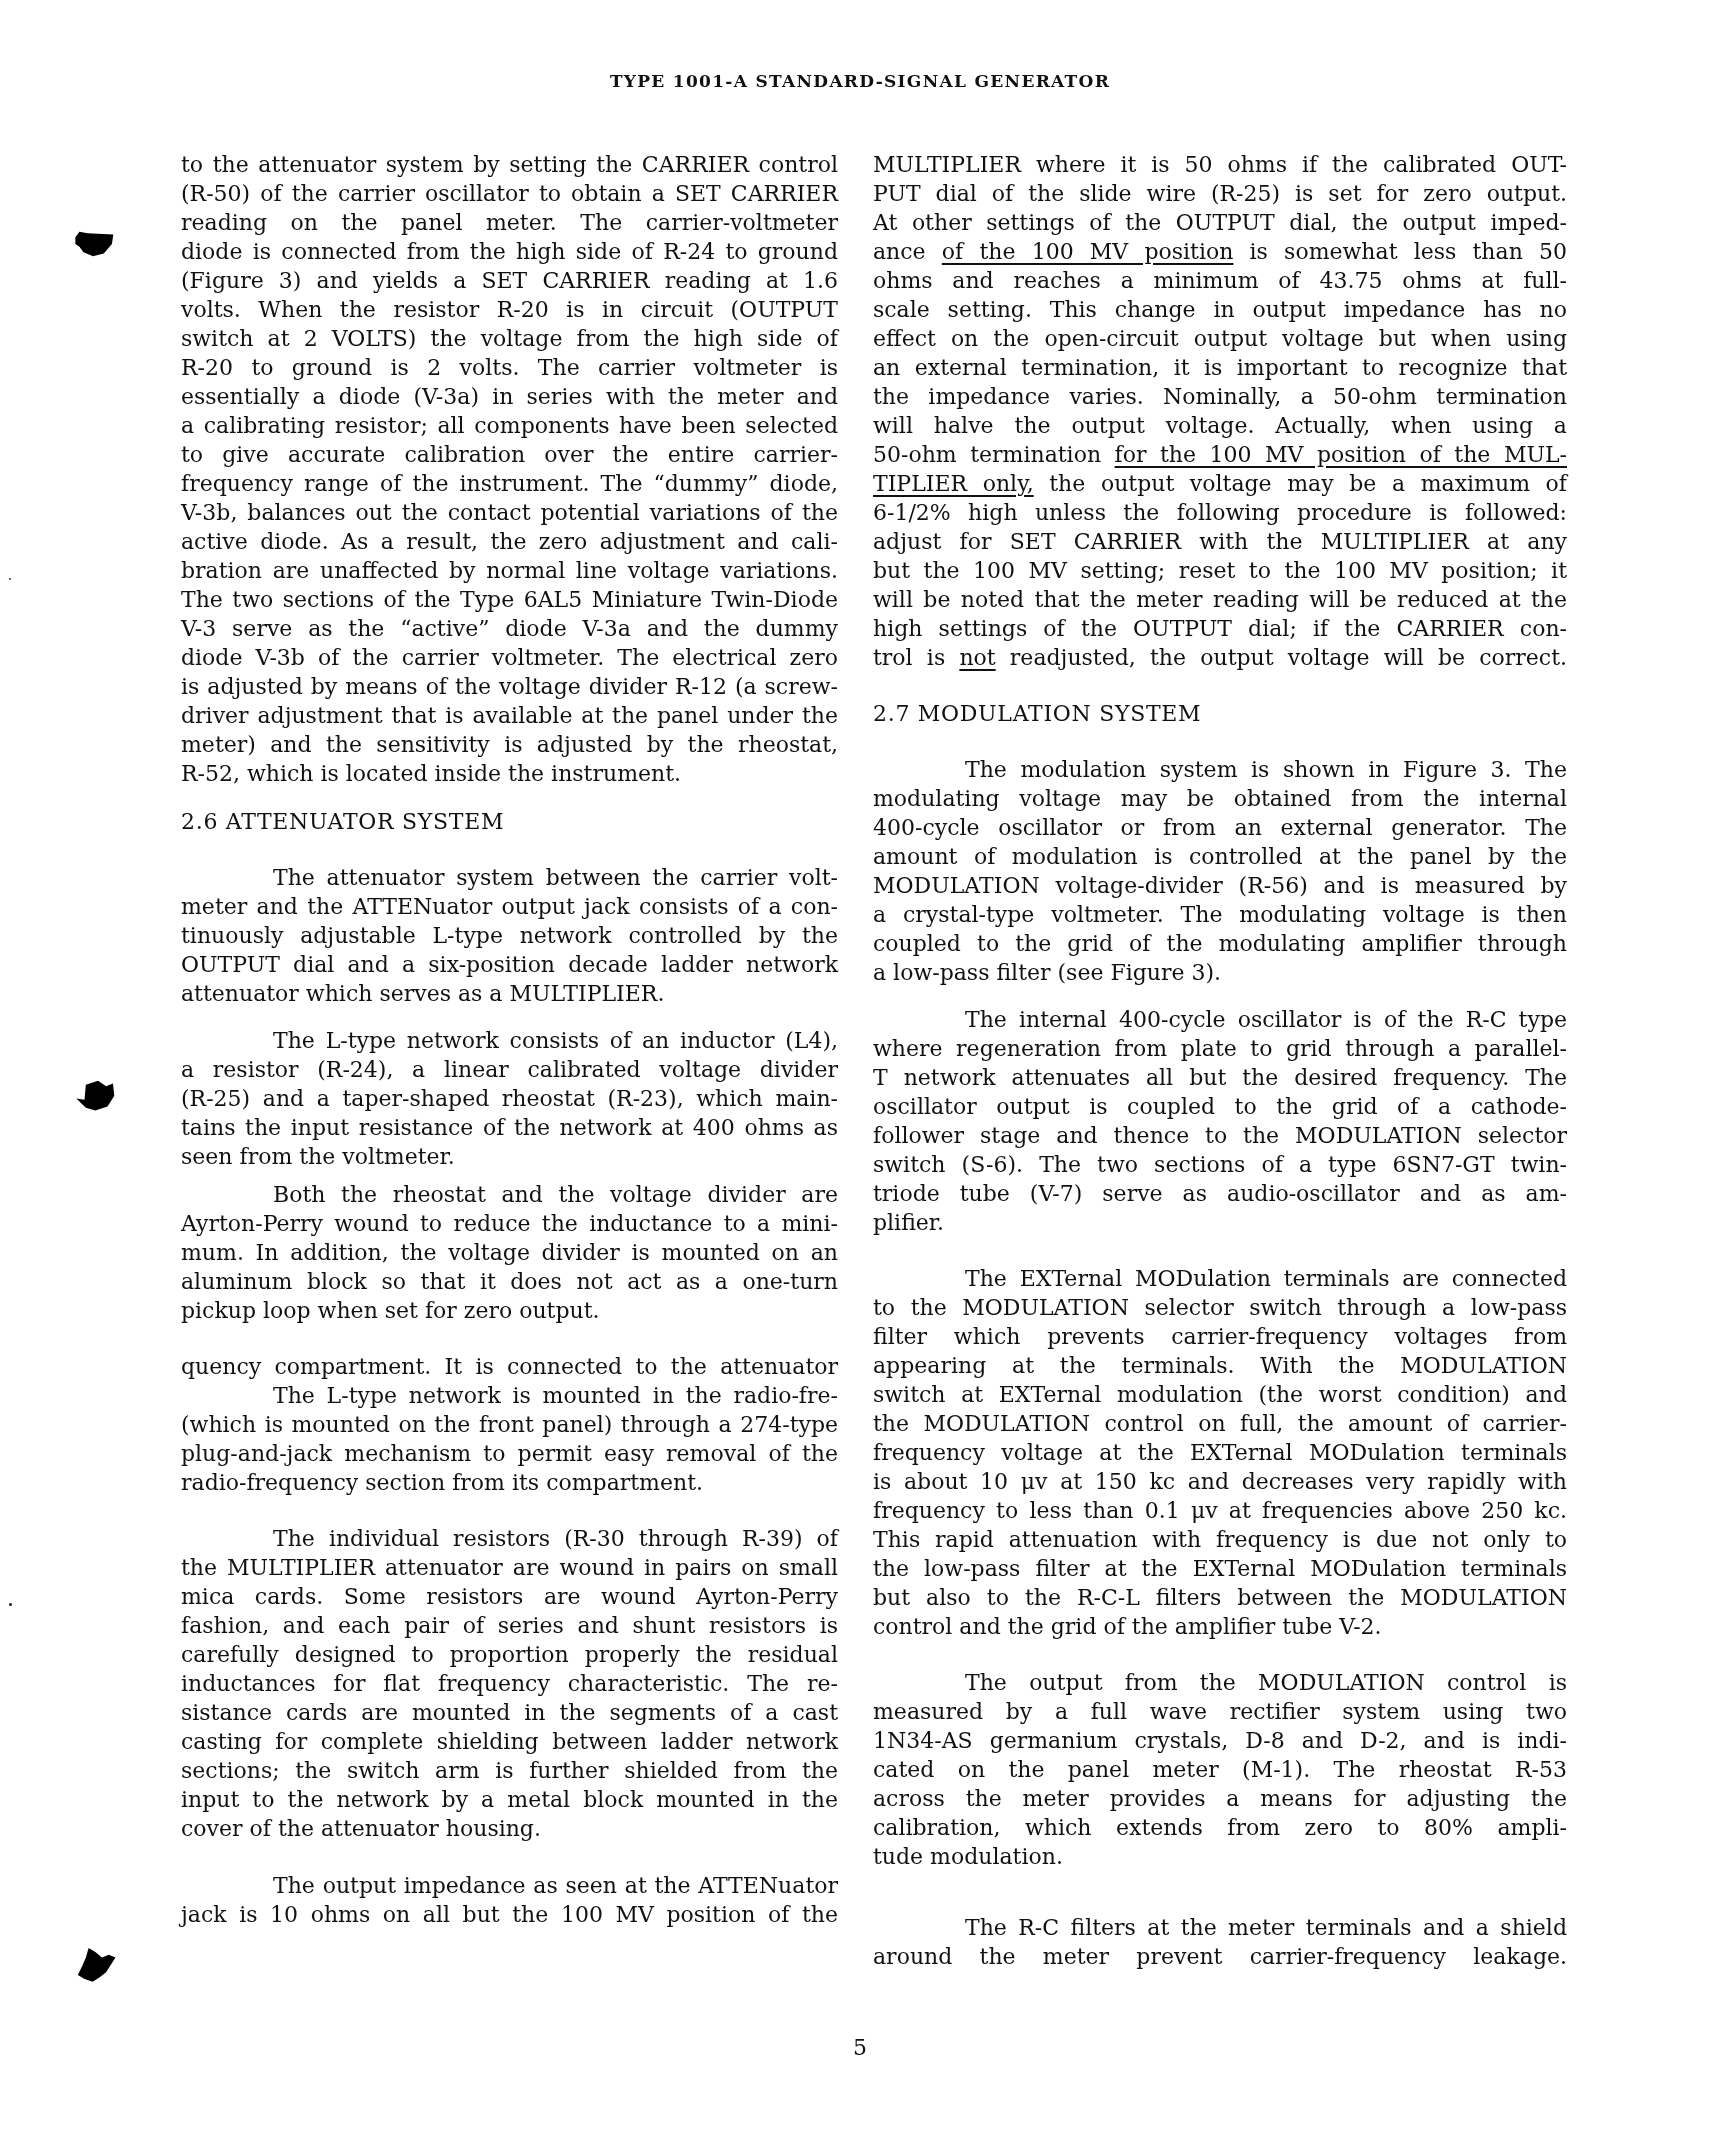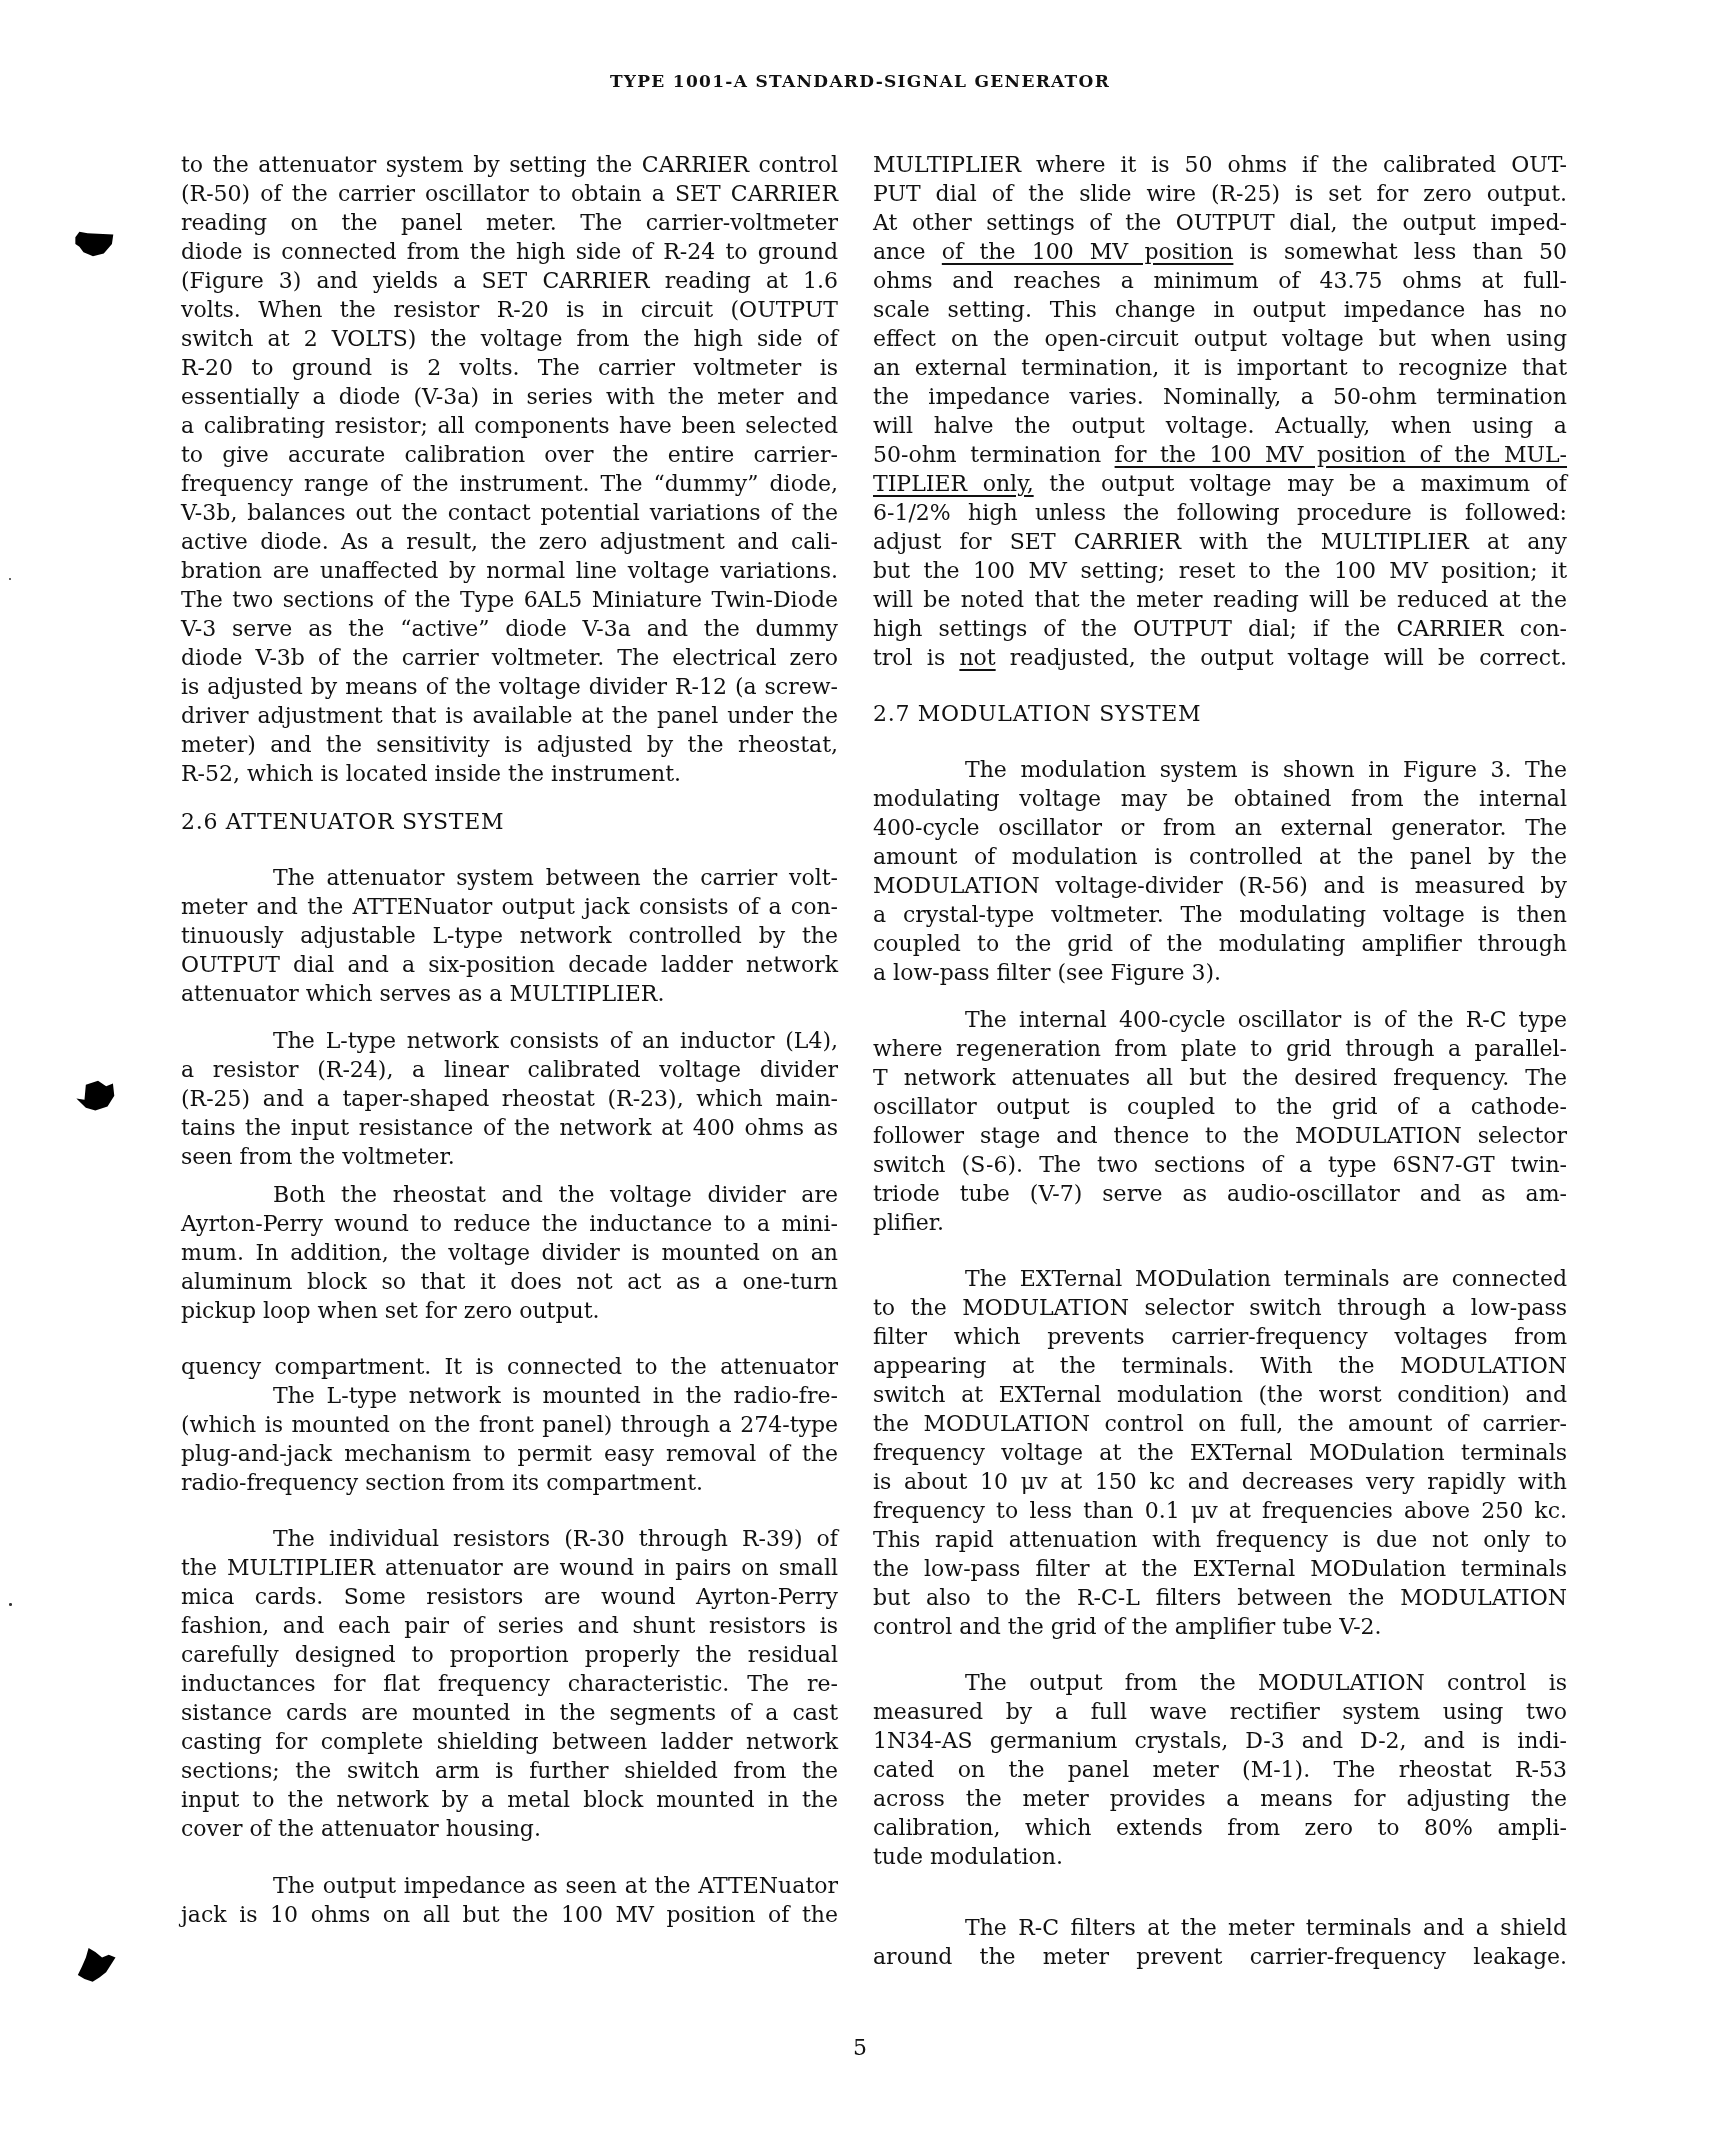--- a/index.html
+++ b/index.html
@@ -195,21 +195,21 @@
     <span class="line">This rapid attenuation with frequency is due not only to</span>
     <span class="line">the low-pass filter at the EXTernal MODulation terminals</span>
     <span class="line">but also to the R-C-L filters between the MODULATION</span>
     <span class="line last">control and the grid of the amplifier tube V-2.</span>
   </div>
   <span class="gap" style="height:27px;"></span>
 
   <div>
     <span class="line indent">The output from the MODULATION control is</span>
     <span class="line">measured by a full wave rectifier system using two</span>
-    <span class="line">1N34-AS germanium crystals, D-3 and D-2, and is indi-</span>
+    <span class="line">1N34-AS germanium crystals, D-8 and D-2, and is indi-</span>
     <span class="line">cated on the panel meter (M-1).  The rheostat R-53</span>
     <span class="line">across the meter provides a means for adjusting the</span>
     <span class="line">calibration, which extends from zero to 80% ampli-</span>
     <span class="line last">tude modulation.</span>
   </div>
   <span class="gap" style="height:42px;"></span>
 
   <div>
     <span class="line indent">The R-C filters at the meter terminals and a shield</span>
     <span class="line">around the meter prevent carrier-frequency leakage.</span>

